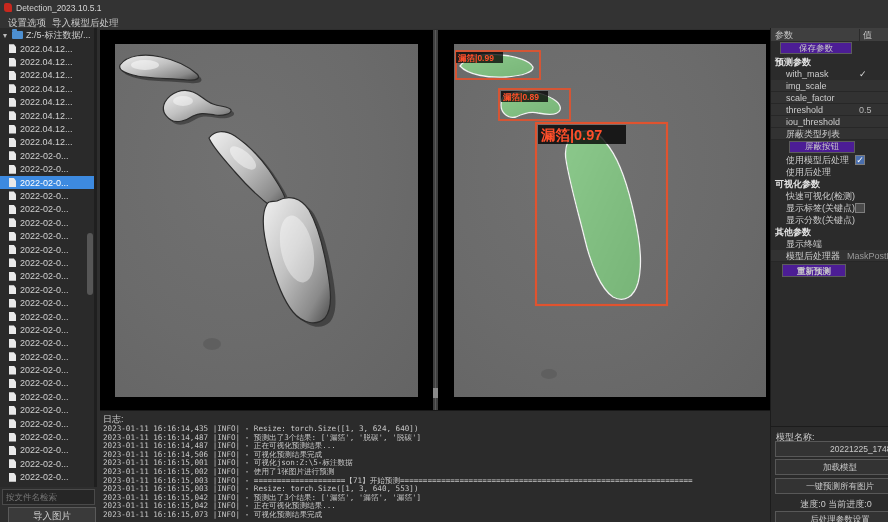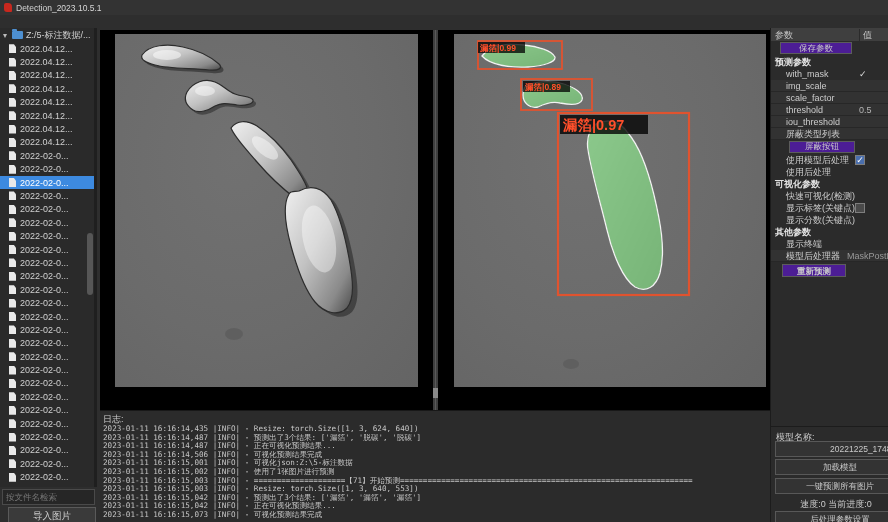--- a/index.html
+++ b/index.html
@@ -36,22 +36,22 @@
                 border:1px solid #5a5a5a; color:#cfcfcf; font-size:9.5px; text-align:center; line-height:15px; }
 
   
   .image-area { position:absolute; left:100px; top:30px; width:670px; height:380px; background:#000; }
   .viewport { position:absolute; top:0; height:380px; background:#000; overflow:hidden; }
   .vp-left { left:0; width:333px; }
   .vp-right { left:338px; width:332px; }
   .splitter { position:absolute; left:333px; top:0; width:5px; height:380px; background:#3f3f3f; }
   .splitter-line { position:absolute; left:2px; top:0; width:1px; height:380px; background:#5a5a5a; }
   .splitter-handle { position:absolute; left:0; top:358px; width:5px; height:10px; background:#8a8a8a; }
-  .photo { position:absolute; top:4px; height:353px; background:
-           radial-gradient(ellipse at 40% 35%, #717171 0%, #6b6b6b 55%, #646464 100%); padding-left: 22px; }
+  .photo { position:absolute; top:14px; height:353px; background:
+           radial-gradient(ellipse at 40% 35%, #717171 0%, #6b6b6b 55%, #646464 100%); }
   .photo-left { left:15px; width:303px; }
   .photo-right { left:16px; width:312px; }
 
   
   .log-area { position:absolute; left:100px; top:410px; width:670px; height:112px; background:#2b2b2b;
               border-top:1px solid #181818; overflow:hidden; }
   .log-title { position:absolute; left:3px; top:2px; font-size:9px; color:#cccccc; }
   .log-lines { position:absolute; left:3px; top:14px; width:664px; }
   .log-line { font-family:"DejaVu Sans Mono", monospace; font-size:7.6px; line-height:8.6px;
               color:#c6c6c6; white-space:pre; overflow:hidden; }
@@ -86,20 +86,24 @@
 </head>
 <body>
 
 <div id="window">
 
   <div class="titlebar">
     <div class="logo"></div>
     <div class="title-text">Detection_2023.10.5.1</div>
   </div>
 
+  <div class="menubar">
+    <div class="menu-item" style="left:4px;">设置选项</div>
+    <div class="menu-item" style="left:48px;">导入模型后处理</div>
+  </div>
 
   <div class="tree-panel">
     <div class="tree-root">
       <span class="tw-arrow">▾</span>
       <span class="folder-ic"></span>
       <span>Z:/5-标注数据/...</span>
     </div>
     <div>
         <div class="tree-item">
           <span class="file-ic"></span>

